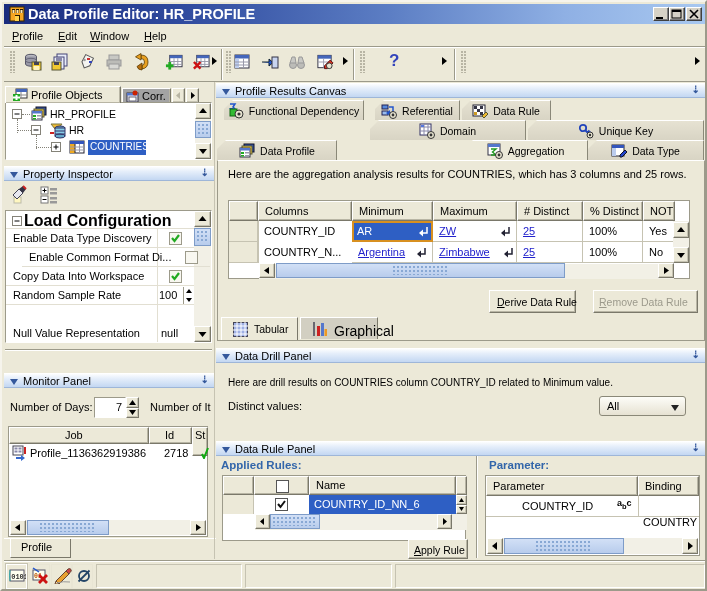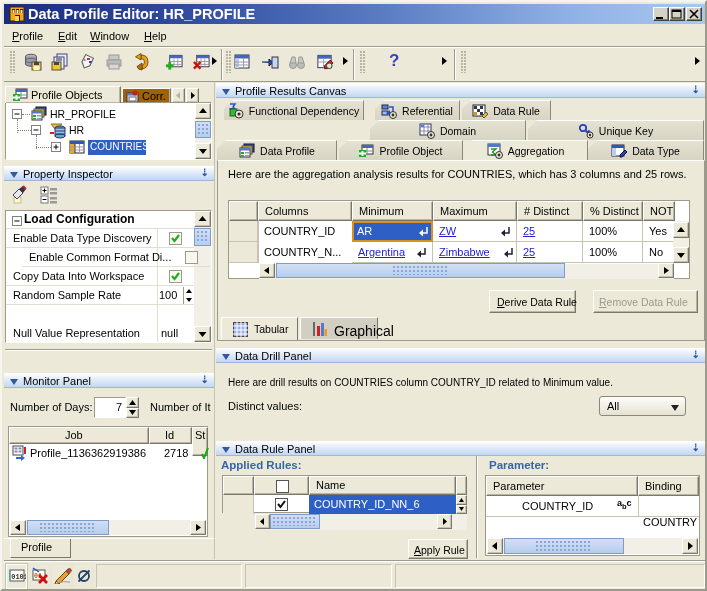--- a/index.html
+++ b/index.html
@@ -235,21 +235,21 @@
       <rect x="4" y="1" width="11" height="9" fill="#fff" stroke="#333"></rect>
       <rect x="4" y="1" width="11" height="3" fill="#4466BB"></rect>
       <line x1="4" y1="7" x2="15" y2="7" stroke="#888"></line>
         <line x1="9" y1="4" x2="9" y2="10" stroke="#888"></line>
       <rect x="1" y="6" width="7" height="7" fill="#22AA22"></rect>
         <rect x="3.5" y="7" width="2" height="5" fill="#fff"></rect>
         <rect x="1" y="8.5" width="7" height="2" fill="#fff"></rect>
     </svg>
     <span style="position:absolute;left:25px;top:2px;">Profile Objects</span>
   </div>
-  <div class="tab raised" style="left:118px;top:6px;width:49px;height:15px;border-bottom:none;background:#a16207;padding-left:41px;">
+  <div class="tab raised" style="left:118px;top:6px;width:49px;height:15px;border-bottom:none;background:#a3a3a3;padding-left:41px;">
     <svg style="position:absolute;left:3px;top:1px" width="14" height="13" viewBox="0 0 14 13">
       <rect x="1" y="3" width="11" height="9" fill="#E8E8F4" stroke="#334"></rect>
       <rect x="1" y="3" width="11" height="2.5" fill="#5577CC"></rect>
       <circle cx="9" cy="3" r="2.5" fill="#CC2200"></circle>
       <rect x="3" y="7" width="7" height="4" fill="#fff" stroke="#667"></rect>
     </svg>
     <span style="position:absolute;left:19px;top:1px;">Corr.</span>
   </div>
   <div class="sbbtn" style="left:168px;top:6px;width:13px;height:15px;">
       <svg width="11" height="13">
@@ -371,21 +371,21 @@
         <svg width="15" height="14">
           <path d="M7.5 10 L11.5 5 L3.5 5 Z" fill="#000"></path>
         </svg>
       </div>
     <div id="proptable" style="position:absolute;left:0;top:0;width:188px;height:131px;font-size:11px;">
       <div style="position:absolute;left:0;top:0;width:188px;height:18px;border-bottom:1px solid #E2DFD2;">
         <svg style="position:absolute;left:6px;top:5px" width="10" height="10">
             <rect x="0.5" y="0.5" width="9" height="9" fill="#fff" stroke="#848278"></rect>
             <line x1="2.5" y1="5" x2="7.5" y2="5" stroke="#000"></line>
           </svg>
-        <b style="position:absolute;left:18px;top:1px;font-size:12px;">Load Configuration</b>
+        <b style="position:absolute;left:18px;top:1px;font-size:16px;">Load Configuration</b>
       </div>
       <div style="position:absolute;left:151px;top:18px;width:1px;height:113px;background:#E2DFD2;"></div>
       <div style="position:absolute;left:0;top:18px;width:188px;height:19px;border-bottom:1px solid #E2DFD2;">
           <span style="position:absolute;left:7px;top:3px;white-space:nowrap;">Enable Data Type Discovery</span>
         <svg style="position:absolute;left:163px;top:3px" width="13" height="13">
             <rect x="0.5" y="0.5" width="12" height="12" fill="#F8F7F0" stroke="#9C9A8A"></rect>
             <path d="M3 6 L5.5 9 L10 3" stroke="#2A2" stroke-width="2.2" fill="none"></path>
           </svg>
       </div>
       <div style="position:absolute;left:16px;top:37px;width:188px;height:19px;border-bottom:1px solid #E2DFD2;">
@@ -565,32 +565,20 @@
           <rect x="4" y="3" width="10" height="8" fill="#EECC44" stroke="#553"></rect>
           <rect x="2" y="5" width="10" height="9" fill="#fff" stroke="#334"></rect>
           <rect x="2" y="5" width="10" height="2.5" fill="#5577CC"></rect>
           <rect x="3" y="9" width="3" height="2" fill="#2A2"></rect>
           <rect x="3" y="12" width="3" height="1.5" fill="#2A2"></rect>
           <rect x="7" y="9" width="4" height="1.5" fill="#99A"></rect>
           <rect x="7" y="12" width="4" height="1.5" fill="#99A"></rect>
         </svg>
       <span>Data Profile</span>
     </div>
-    <div class="rtab" style="left:123px;width:124px;">
-      <svg width="16" height="14" viewBox="0 0 16 14">
-          <rect x="4" y="1" width="11" height="9" fill="#fff" stroke="#333"></rect>
-          <rect x="4" y="1" width="11" height="3" fill="#4466BB"></rect>
-          <line x1="4" y1="7" x2="15" y2="7" stroke="#888"></line>
-          <line x1="9" y1="4" x2="9" y2="10" stroke="#888"></line>
-          <rect x="1" y="6" width="7" height="7" fill="#22AA22"></rect>
-          <rect x="3.5" y="7" width="2" height="5" fill="#fff"></rect>
-          <rect x="1" y="8.5" width="7" height="2" fill="#fff"></rect>
-        </svg>
-      <span>Profile Object</span>
-    </div>
     <div class="rtab sel" style="left:248px;width:124px;">
       <svg width="16" height="16" viewBox="0 0 16 16">
           <rect x="1" y="1" width="12" height="11" fill="#fff" stroke="#334"></rect>
           <rect x="1" y="1" width="12" height="3" fill="#5577CC"></rect>
           <path d="M4 6 L9 6 L5.5 9 L9 12 L4 12" stroke="#229922" stroke-width="1.4" fill="none"></path>
           <circle cx="12" cy="12" r="3.5" fill="#E8E4D0" stroke="#333"></circle>
           <circle cx="12" cy="12" r="1.4" fill="#333"></circle>
         </svg>
       <span>Aggregation</span>
     </div>
@@ -762,21 +750,21 @@
 
   <div class="phead" style="position:absolute;left:0px;top:359px;width:490px;height:15px;">
     <div class="tri"></div>
       <div class="lbl">Data Rule Panel</div>
       <div class="pin">⇣</div>
   </div>
   <div style="position:absolute;left:260px;top:374px;width:2px;height:102px;border-left:1px solid #9C9A8A;border-right:1px solid #fff;"></div>
   <div style="position:absolute;left:5px;top:377px;font-weight:bold;color:#3366AA;font-size:11.5px;">Applied Rules:</div>
   <div style="position:absolute;left:273px;top:377px;font-weight:bold;color:#3366AA;font-size:11.5px;">Parameter:</div>
 
-  <div style="position:absolute;left:6px;top:393px;width:244px;height:38px;border:1px solid #9C9A8A;background:#fff;">
+  <div style="position:absolute;left:6px;top:393px;width:244px;height:66px;border:1px solid #9C9A8A;background:#fff;">
     <div class="raised" style="position:absolute;left:0;top:0;width:31px;height:19px;"></div>
     <div class="raised" style="position:absolute;left:31px;top:0;width:55px;height:19px;">
       <svg style="position:absolute;left:21px;top:3px" width="13" height="13">
           <rect x="0.5" y="0.5" width="12" height="12" fill="#fff" stroke="#555"></rect>
         </svg>
     </div>
     <div class="raised" style="position:absolute;left:86px;top:0;width:147px;height:19px;">
         <span style="position:absolute;left:6px;top:2px;">Name</span>
       </div>
     <div class="raised" style="position:absolute;left:233px;top:0;width:11px;height:19px;"></div>

